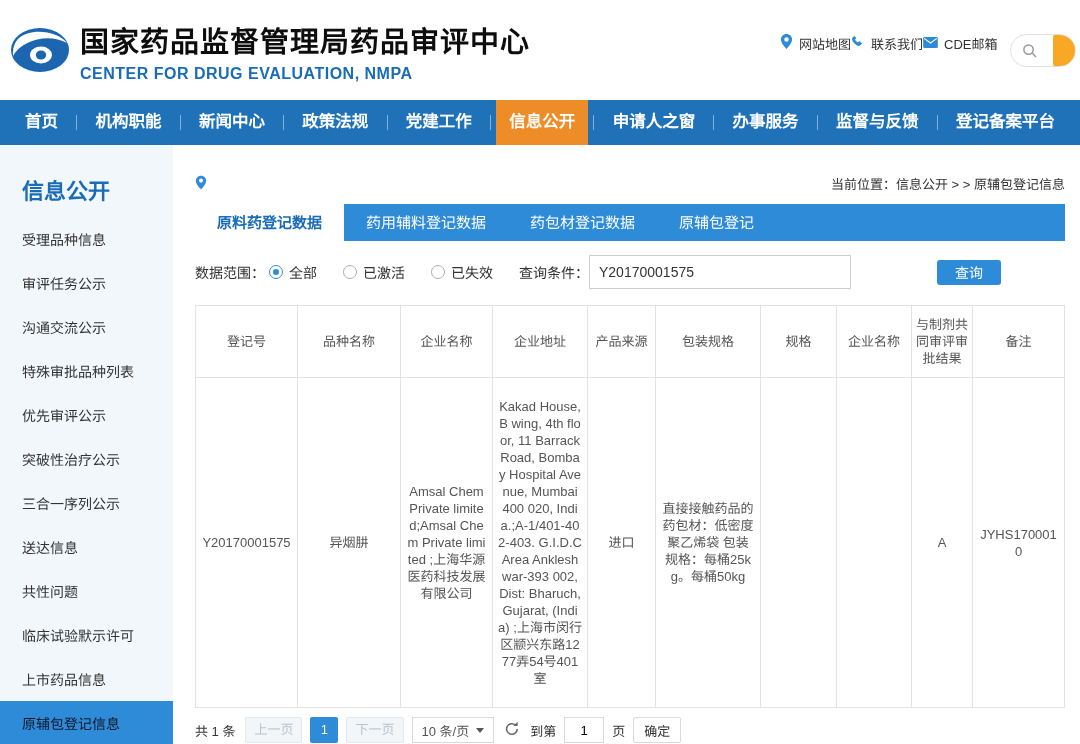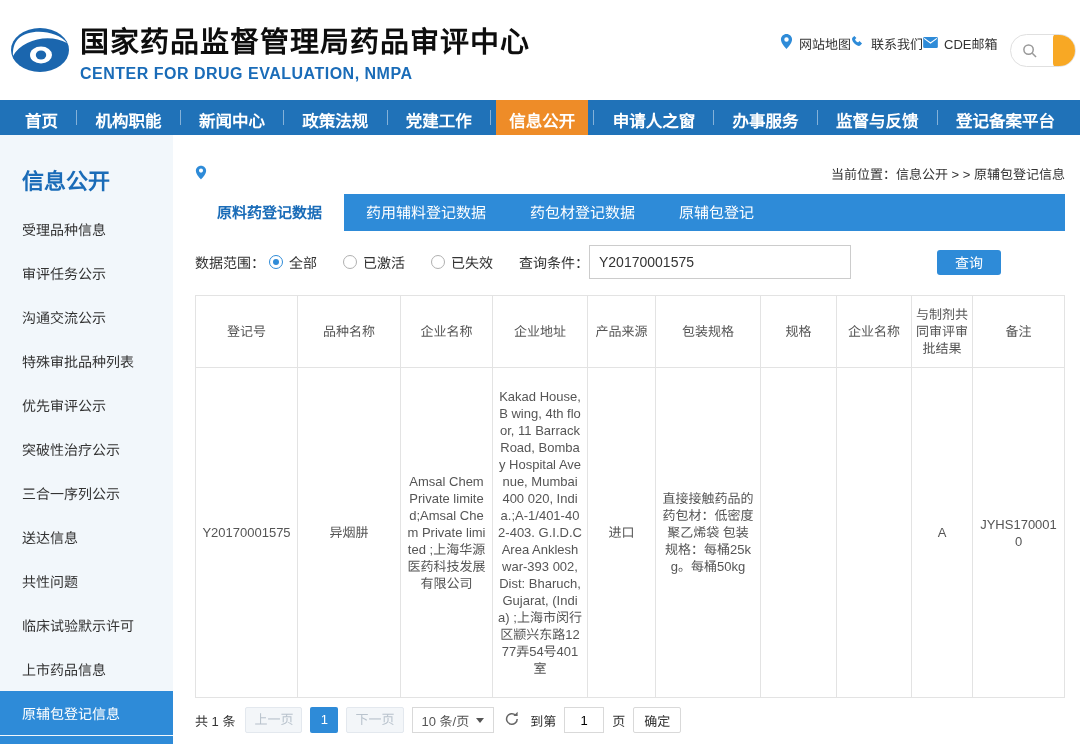--- a/index.html
+++ b/index.html
@@ -18,31 +18,31 @@
   .en-title { font-size:16px; font-weight:bold; color:#1a6cb8; letter-spacing:.5px; margin-top:5px; white-space:nowrap; }
   .header-right { display:flex; flex-direction:row; align-items:flex-start; gap:11px; width:298px; }
   .quick-links { display:flex; justify-content:space-between; padding:0 2px; }
   .quick-link { display:flex; align-items:center; gap:6px; font-size:13px; color:#333; cursor:pointer; white-space:nowrap; }
   .searchbar { height:33px; border:1px solid #e0e0e0; border-radius:17px; display:flex; align-items:center; overflow:hidden; background:#fff; }
   .searchbar .mag { margin-left:11px; display:flex; flex:none; }
   .searchbar input { border:none; outline:none; flex:1; min-width:0; font-size:13px; color:#333; padding:0 8px; background:transparent; font-family:inherit; }
   .search-btn { width:70px; height:33px; flex:none; background:#f8a824; color:#fff; font-size:13px; border:none; cursor:pointer; border-radius:4px; font-family:inherit; }
 
   
-  .nav { height:35px; flex:none; background:#2072b8; display:flex; align-items:stretch; justify-content:space-between; padding:0 12px; }
+  .nav { height:45px; flex:none; background:#2072b8; display:flex; align-items:stretch; justify-content:space-between; padding:0 12px; }
   .nav-item { color:#fff; font-size:16.5px; font-weight:bold; line-height:42px; padding:0 13px; cursor:pointer; white-space:nowrap; }
   .nav-item.active { background:#ee8c28; }
   .nav-sep { width:1px; height:15px; background:rgba(255,255,255,.45); align-self:center; flex:none; }
 
   
   .content { flex:1; display:flex; min-height:0; }
   .sidebar { width:173px; flex:none; background:#f2f7fb; position:relative; }
   .sidebar-title { color:#1a6cb8; font-size:22px; font-weight:bold; padding:28px 0 12px 22px; }
   .sidebar-item { font-size:14px; color:#333; padding:12px 0 12px 22px; cursor:pointer; }
-  .sidebar-item.active { background:#2e8bd8; color:#ffffff; }
+  .sidebar-item.active { background:#2e8bd8; color:#0f172a; }
   .sidebar-strip { position:absolute; bottom:0; left:0; width:100%; height:8px; background:#2e8bd8; }
 
   .main { flex:1; min-width:0; padding:0 15px 0 22px; }
 
   .breadcrumb { margin-top:29px; display:flex; align-items:center; gap:7px; font-size:13px; color:#333;justify-content:space-between; }
 
   .tabbar { margin-top:11px; background:#2e8bd8; height:37px; display:flex; align-items:stretch; }
   .tab { color:#fff; font-size:15px; line-height:37px; padding:0 22px; cursor:pointer; white-space:nowrap; }
   .tab.active { background:#fff; color:#1a6cb8; font-weight:bold; }
 

